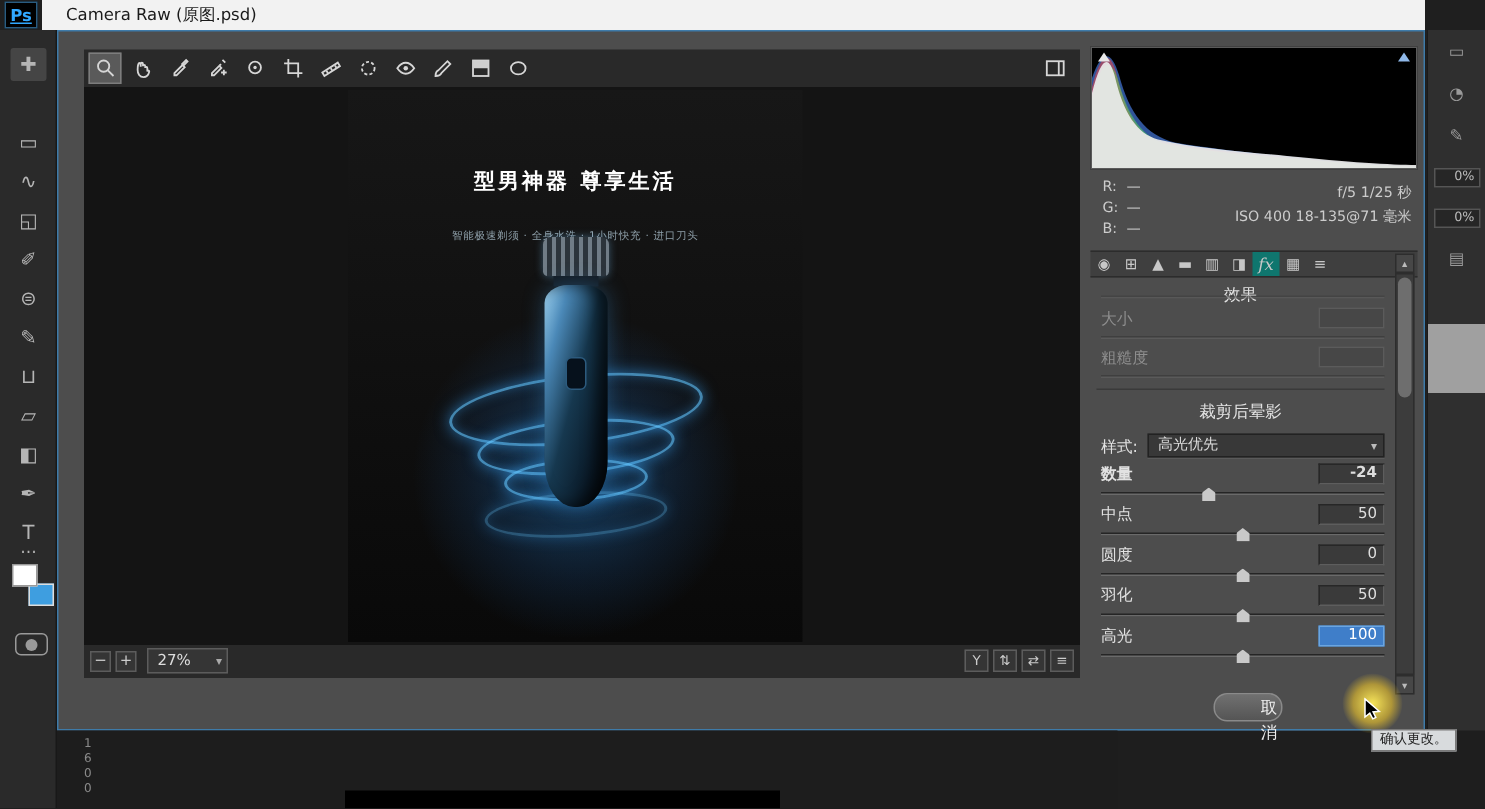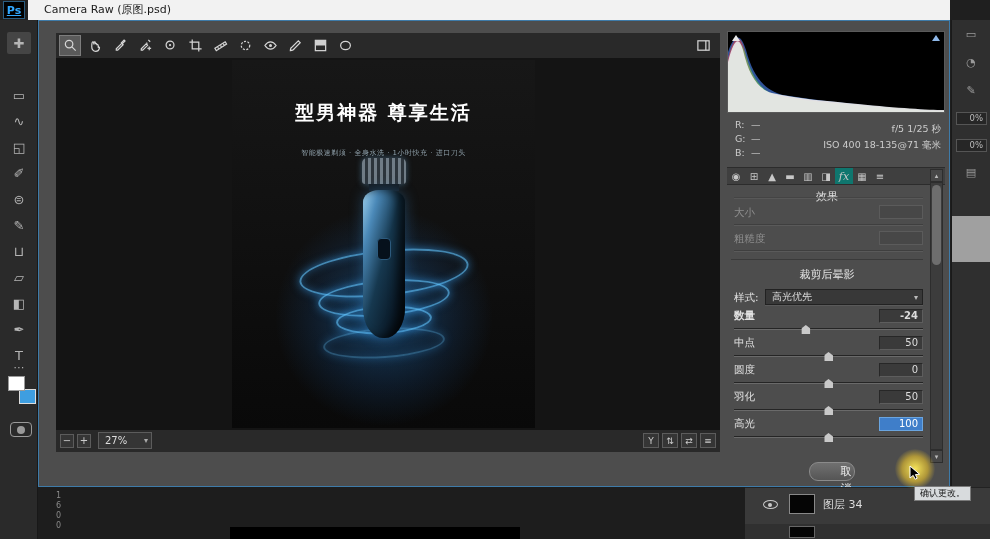--- a/index.html
+++ b/index.html
@@ -28,21 +28,21 @@
           border:1px solid #3e7ba9;}
   .cr-toolbar{position:absolute;left:17px;top:12px;width:664px;height:25px;background:#292929;
               display:flex;align-items:center;gap:3px;padding-left:3px;}
   .cr-tool{width:22px;height:21px;display:flex;align-items:center;justify-content:center;flex:0 0 auto;}
   .cr-tool svg{width:15px;height:15px;stroke:#d6d6d6;stroke-width:1.3;fill:none;}
   .cr-tool.selected{background:#5a5a5a;border:1px solid #7d7d7d;}
   .cr-tool.right{margin-left:auto;margin-right:6px;}
   .cr-preview{position:absolute;left:17px;top:37px;width:664px;height:372px;background:#141414;overflow:hidden;}
   
   .poster{position:absolute;left:176px;top:2px;width:303px;height:368px;background:linear-gradient(#171717,#090909);}
-  .poster-title{margin-top:40px;text-align:center;color:#fff;font-size:19px;font-weight:bold;letter-spacing:2px;}
+  .poster-title{margin-top:52px;text-align:center;color:#fff;font-size:14px;font-weight:bold;letter-spacing:2px;}
   .poster-sub{margin-top:22px;text-align:center;color:#8fa0aa;font-size:7px;letter-spacing:.5px;}
   .poster-divider{width:26px;height:2px;background:#4aa8e0;margin:7px auto 0;}
   .shaver-zone{position:absolute;left:0;top:92px;width:303px;height:260px;}
   .shaver-glow{position:absolute;left:50%;top:55px;margin-left:-110px;width:220px;height:220px;
                background:radial-gradient(circle,rgba(40,140,230,.38) 0%,rgba(30,110,200,.15) 45%,transparent 70%);}
   .ring{position:absolute;left:50%;border:2px solid rgba(95,195,255,.65);border-radius:50%;
         box-shadow:0 0 10px rgba(60,170,255,.55), inset 0 0 8px rgba(60,170,255,.35);}
   .ring.r1{top:98px;width:170px;height:46px;margin-left:-85px;transform:rotate(-6deg);}
   .ring.r2{top:128px;width:132px;height:36px;margin-left:-66px;transform:rotate(-5deg);}
   .ring.r3{top:154px;width:96px;height:28px;margin-left:-48px;transform:rotate(-3deg);}
@@ -408,27 +408,17 @@
     <span class="rail-box" style="top:119px;">0%</span>
     <span class="rail-icon" style="top:146px;">▤</span>
     <div class="rail-block"></div>
   </div>
 
   <div class="canvas">
     <span class="ruler">1600</span>
     <div class="black-rect"></div>
   </div>
 
-  <div class="layers">
-    <div class="layer-row">
-      <span class="eye-icon"></span>
-      <span class="lthumb"></span>
-      <span class="lname">图层 34</span>
-    </div>
-    <div class="layer-row2">
-      <span class="lthumb2"></span>
-    </div>
-  </div>
 
   <div class="tooltip">确认更改。</div>
 
 
 </div>
 
 </body></html>

